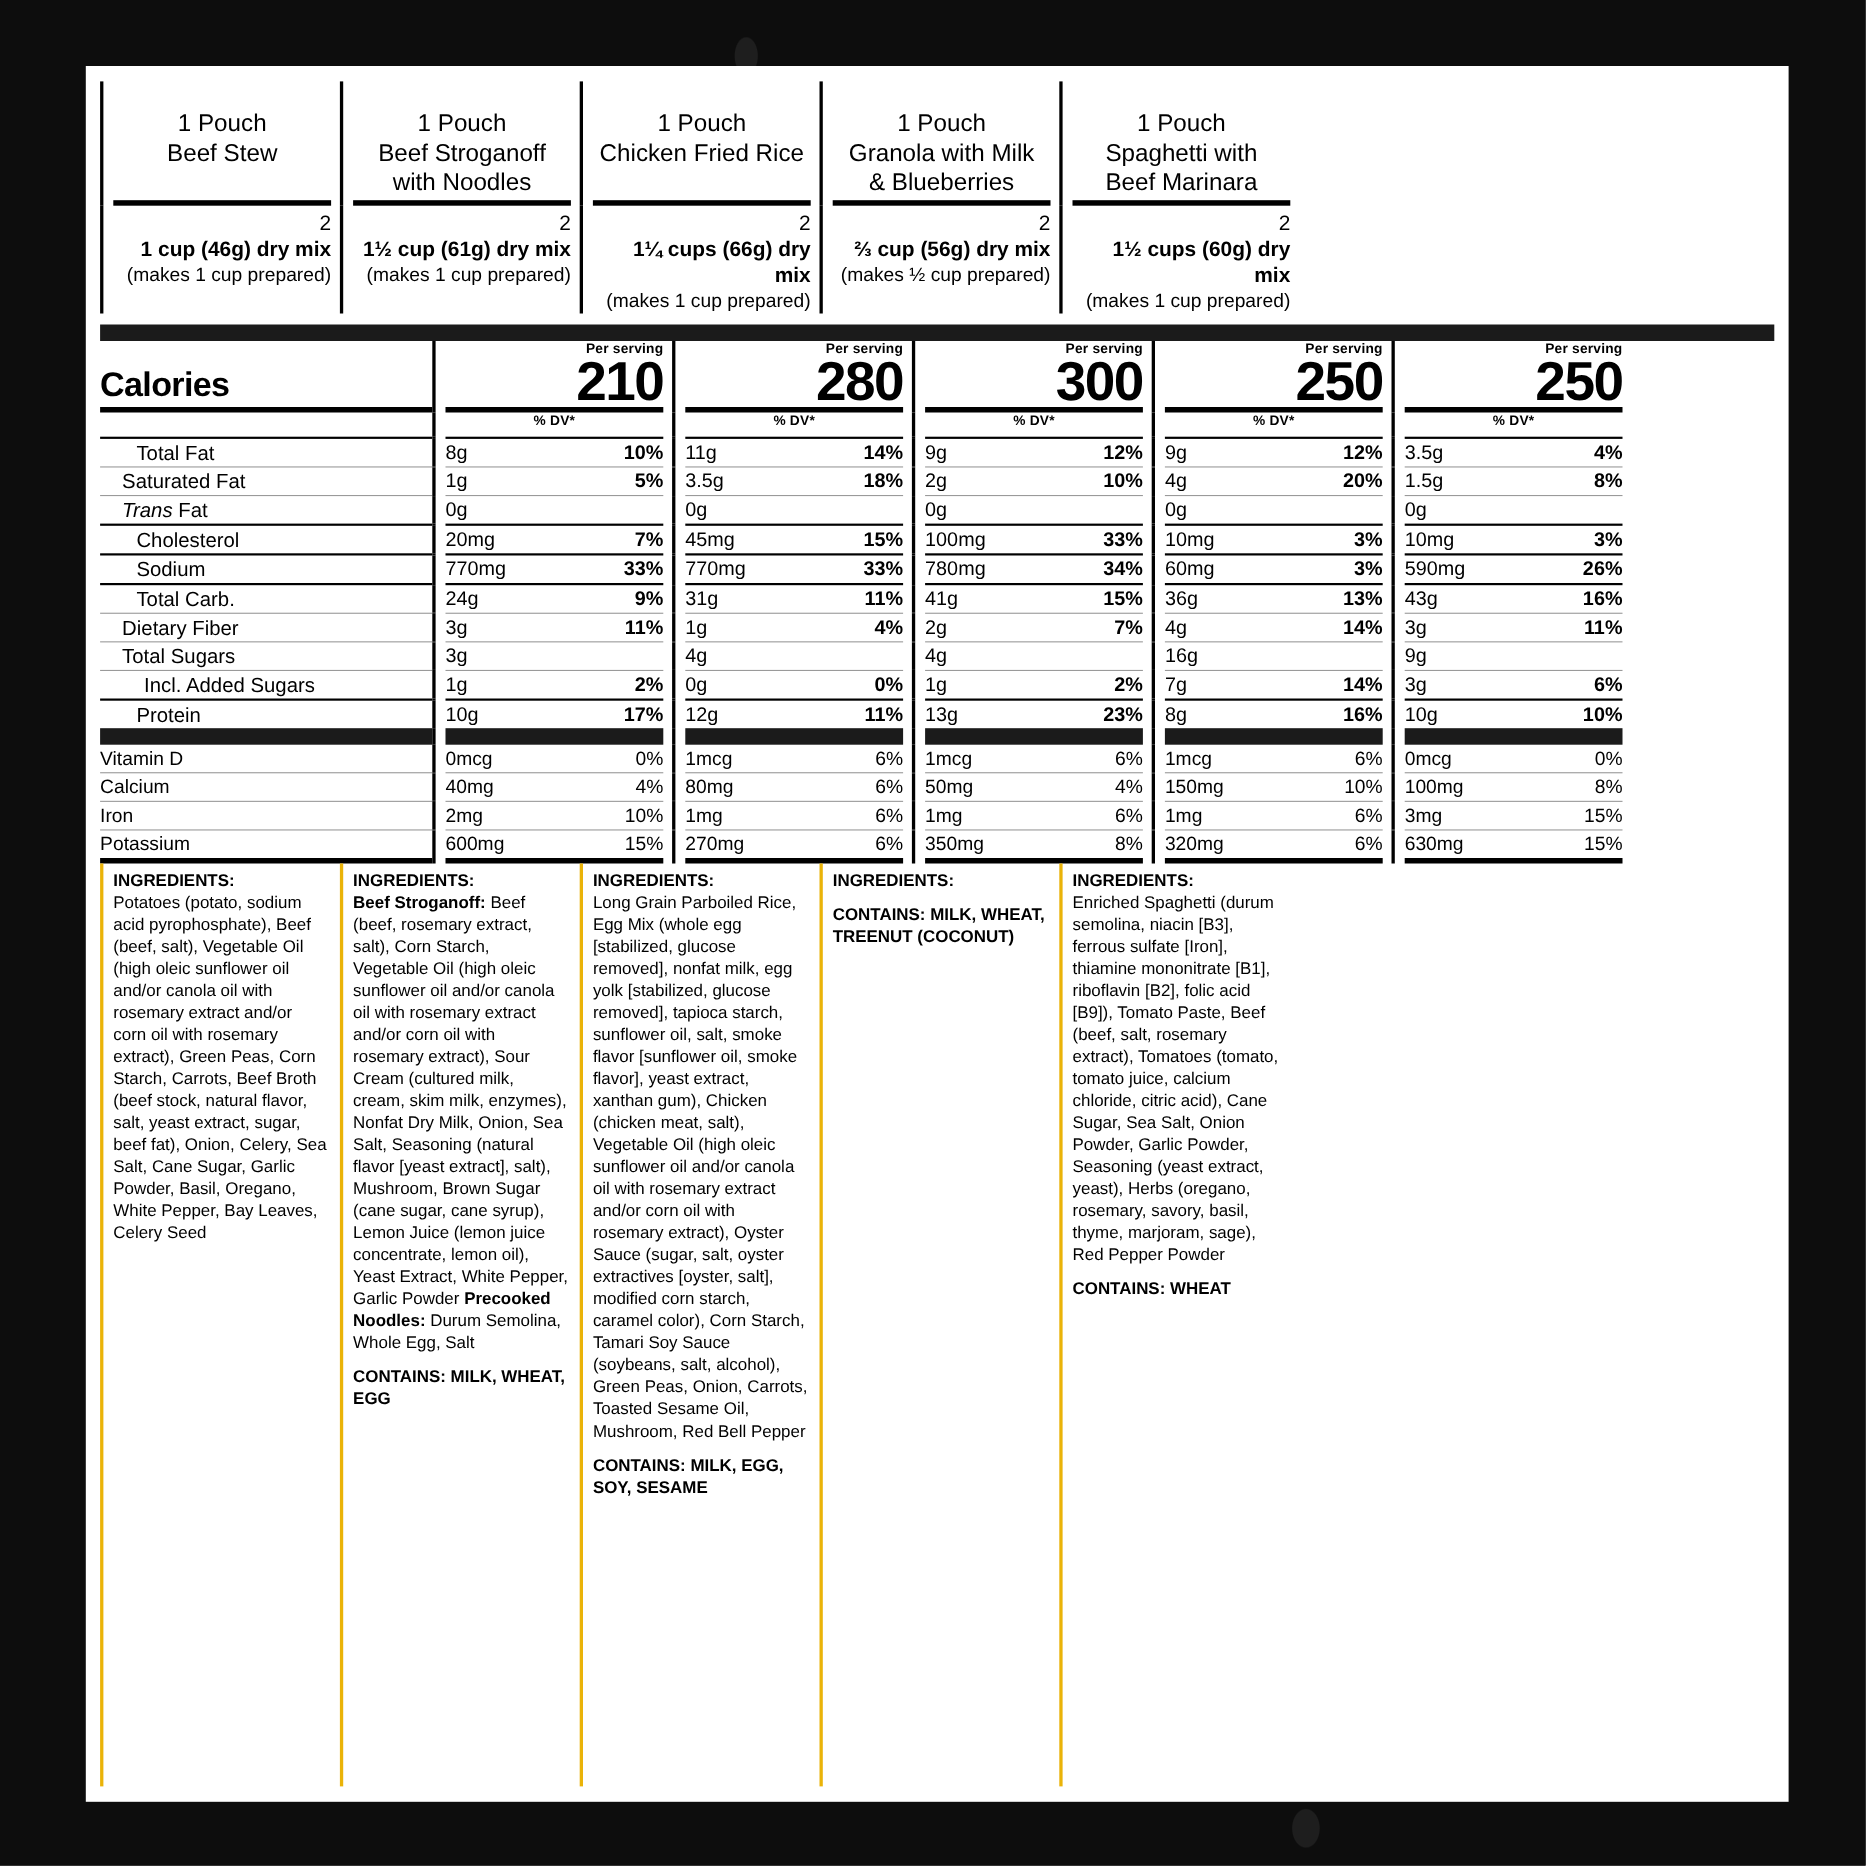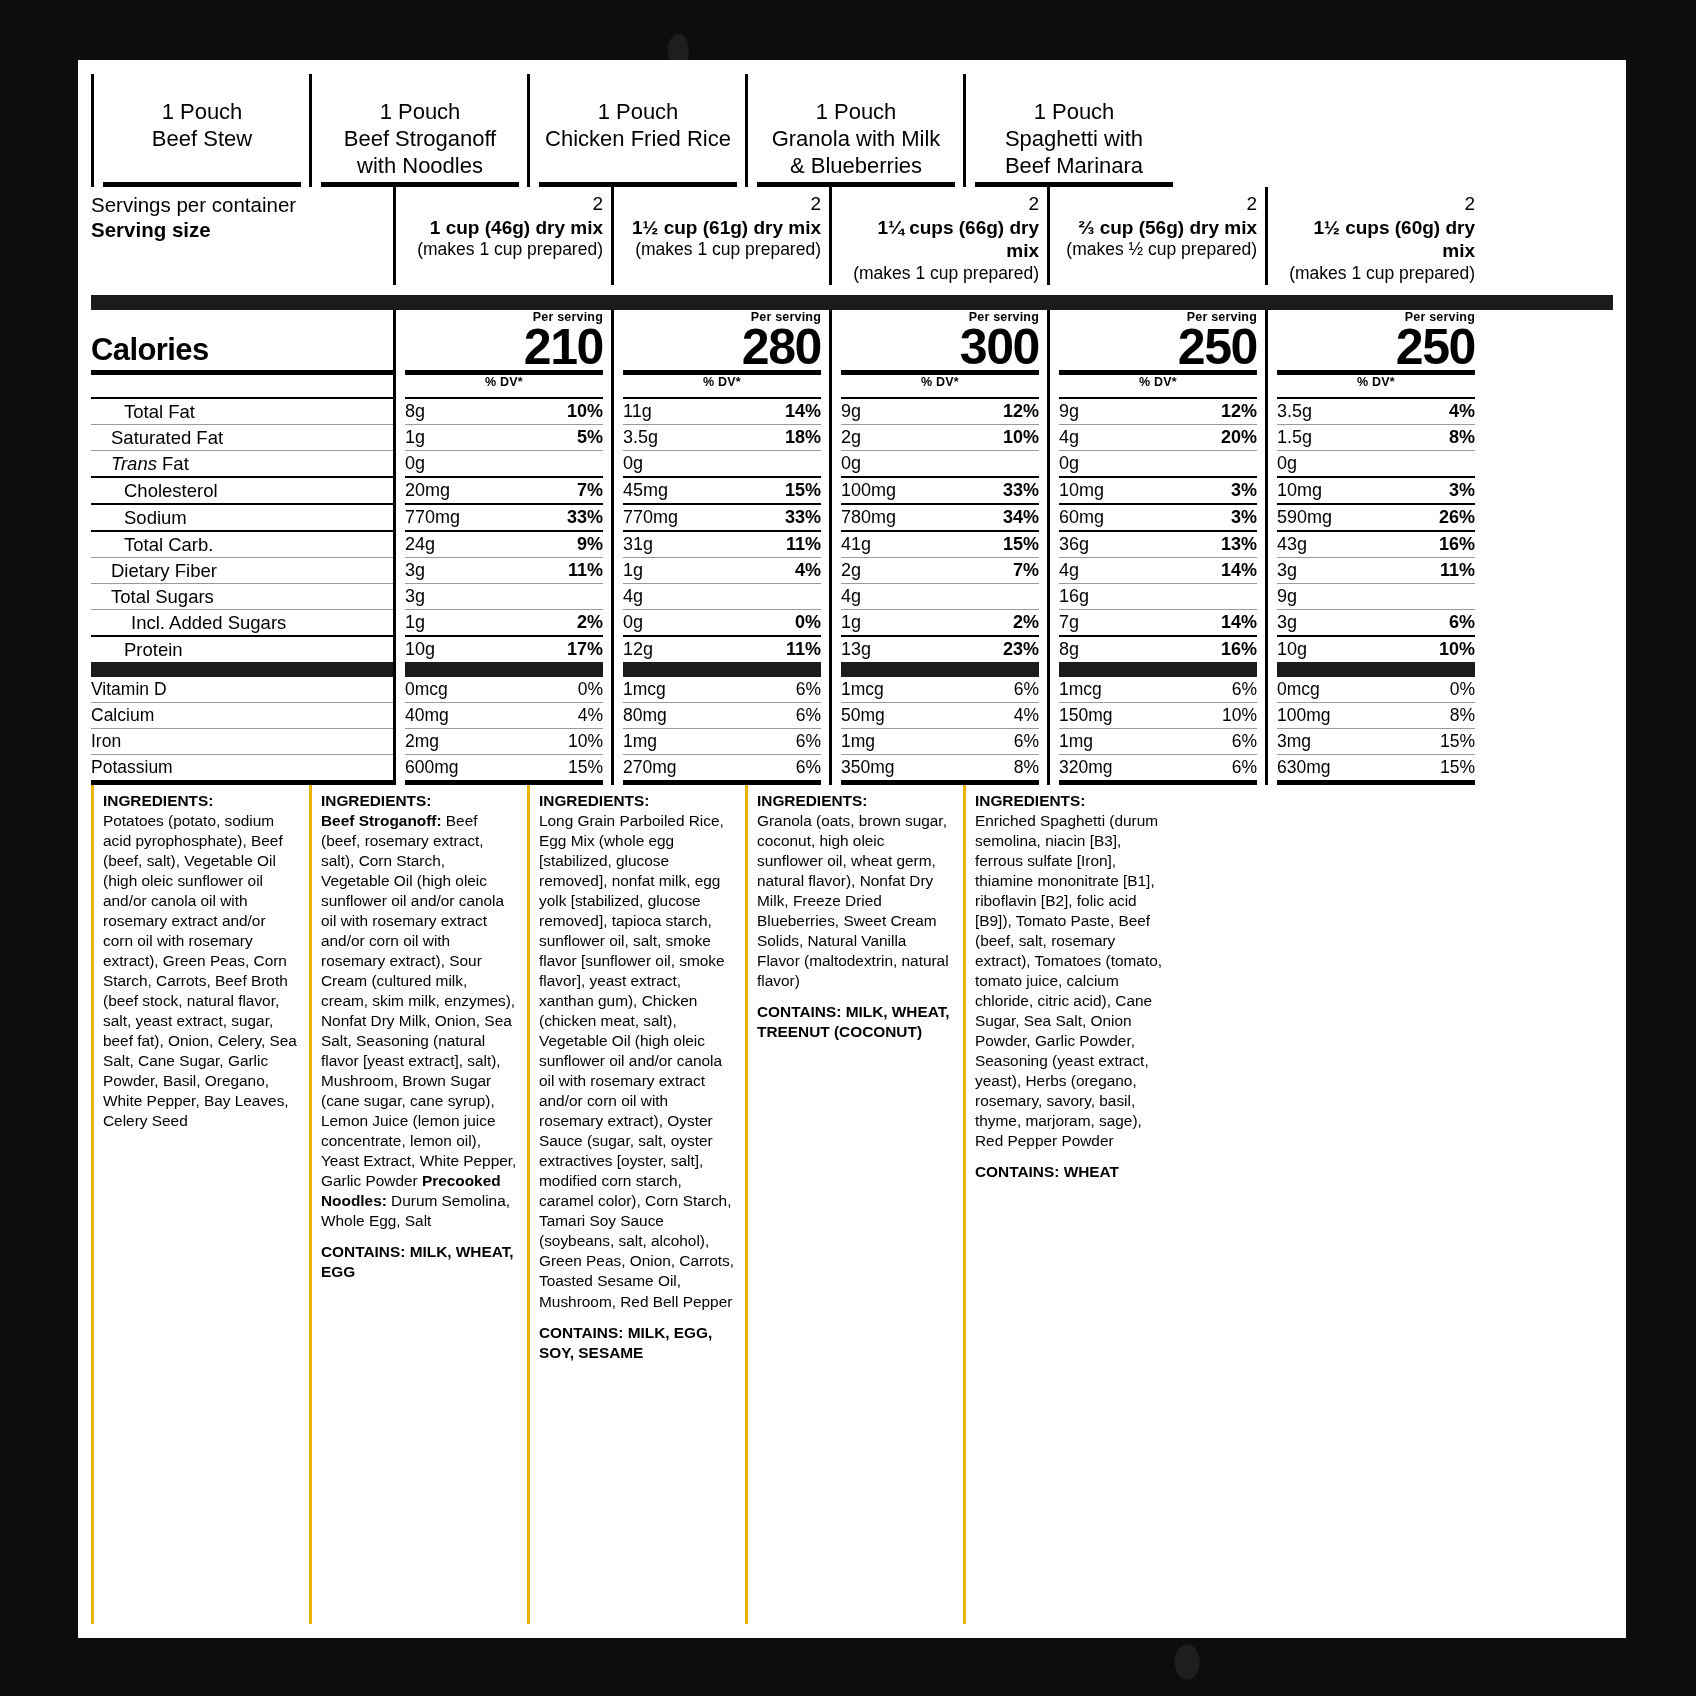--- a/index.html
+++ b/index.html
@@ -162,24 +162,20 @@
               <div>1 Pouch</div>
               <div>Spaghetti with</div>
               <div>Beef Marinara</div>
             </div>
             <div class="rule-med"></div>
           </div>
         </div>
     </div>
 
     <div class="servrow">
-      <div class="c-label">
-        <div class="spc-title">Servings per container</div>
-        <div class="ss-title">Serving size</div>
-      </div>
       <div id="serv-cols" style="display:flex;">
           <div class="c-data servcell">
             <div class="servcount">2</div>
             <div class="servsize">1 cup (46g) dry mix</div>
             <div class="servprep">(makes 1 cup prepared)</div>
           </div>
           <div class="c-data servcell">
             <div class="servcount">2</div>
             <div class="servsize">1½ cup (61g) dry mix</div>
             <div class="servprep">(makes 1 cup prepared)</div>
@@ -1086,21 +1082,20 @@
             <div><b>Beef Stroganoff:</b> Beef (beef, rosemary extract, salt), Corn Starch, Vegetable Oil (high oleic sunflower oil and/or canola oil with rosemary extract and/or corn oil with rosemary extract), Sour Cream (cultured milk, cream, skim milk, enzymes), Nonfat Dry Milk, Onion, Sea Salt, Seasoning (natural flavor [yeast extract], salt), Mushroom, Brown Sugar (cane sugar, cane syrup), Lemon Juice (lemon juice concentrate, lemon oil), Yeast Extract, White Pepper, Garlic Powder <b>Precooked Noodles:</b> Durum Semolina, Whole Egg, Salt</div>
             <span class="ing-contains">CONTAINS: MILK, WHEAT, EGG</span>
           </div>
           <div class="ingcol">
             <div class="ing-head">INGREDIENTS:</div>
             <div>Long Grain Parboiled Rice, Egg Mix (whole egg [stabilized, glucose removed], nonfat milk, egg yolk [stabilized, glucose removed], tapioca starch, sunflower oil, salt, smoke flavor [sunflower oil, smoke flavor], yeast extract, xanthan gum), Chicken (chicken meat, salt), Vegetable Oil (high oleic sunflower oil and/or canola oil with rosemary extract and/or corn oil with rosemary extract), Oyster Sauce (sugar, salt, oyster extractives [oyster, salt], modified corn starch, caramel color), Corn Starch, Tamari Soy Sauce (soybeans, salt, alcohol), Green Peas, Onion, Carrots, Toasted Sesame Oil, Mushroom, Red Bell Pepper</div>
             <span class="ing-contains">CONTAINS: MILK, EGG, SOY, SESAME</span>
           </div>
           <div class="ingcol">
             <div class="ing-head">INGREDIENTS:</div>
-            <div>Granola (oats, brown sugar, coconut, high oleic sunflower oil, wheat germ, natural flavor),  Nonfat Dry Milk, Freeze Dried Blueberries,  Sweet Cream Solids, Natural Vanilla Flavor (maltodextrin, natural flavor)</div>
             <span class="ing-contains">CONTAINS: MILK, WHEAT, TREENUT (COCONUT)</span>
           </div>
           <div class="ingcol">
             <div class="ing-head">INGREDIENTS:</div>
             <div>Enriched Spaghetti (durum semolina, niacin [B3], ferrous sulfate [Iron], thiamine mononitrate [B1], riboflavin [B2], folic acid [B9]), Tomato Paste, Beef (beef, salt, rosemary extract), Tomatoes (tomato, tomato juice, calcium chloride, citric acid), Cane Sugar, Sea Salt, Onion Powder, Garlic Powder, Seasoning (yeast extract, yeast), Herbs (oregano, rosemary, savory, basil, thyme, marjoram, sage), Red Pepper Powder</div>
             <span class="ing-contains">CONTAINS: WHEAT</span>
           </div>
         </div>
     </div>
 

